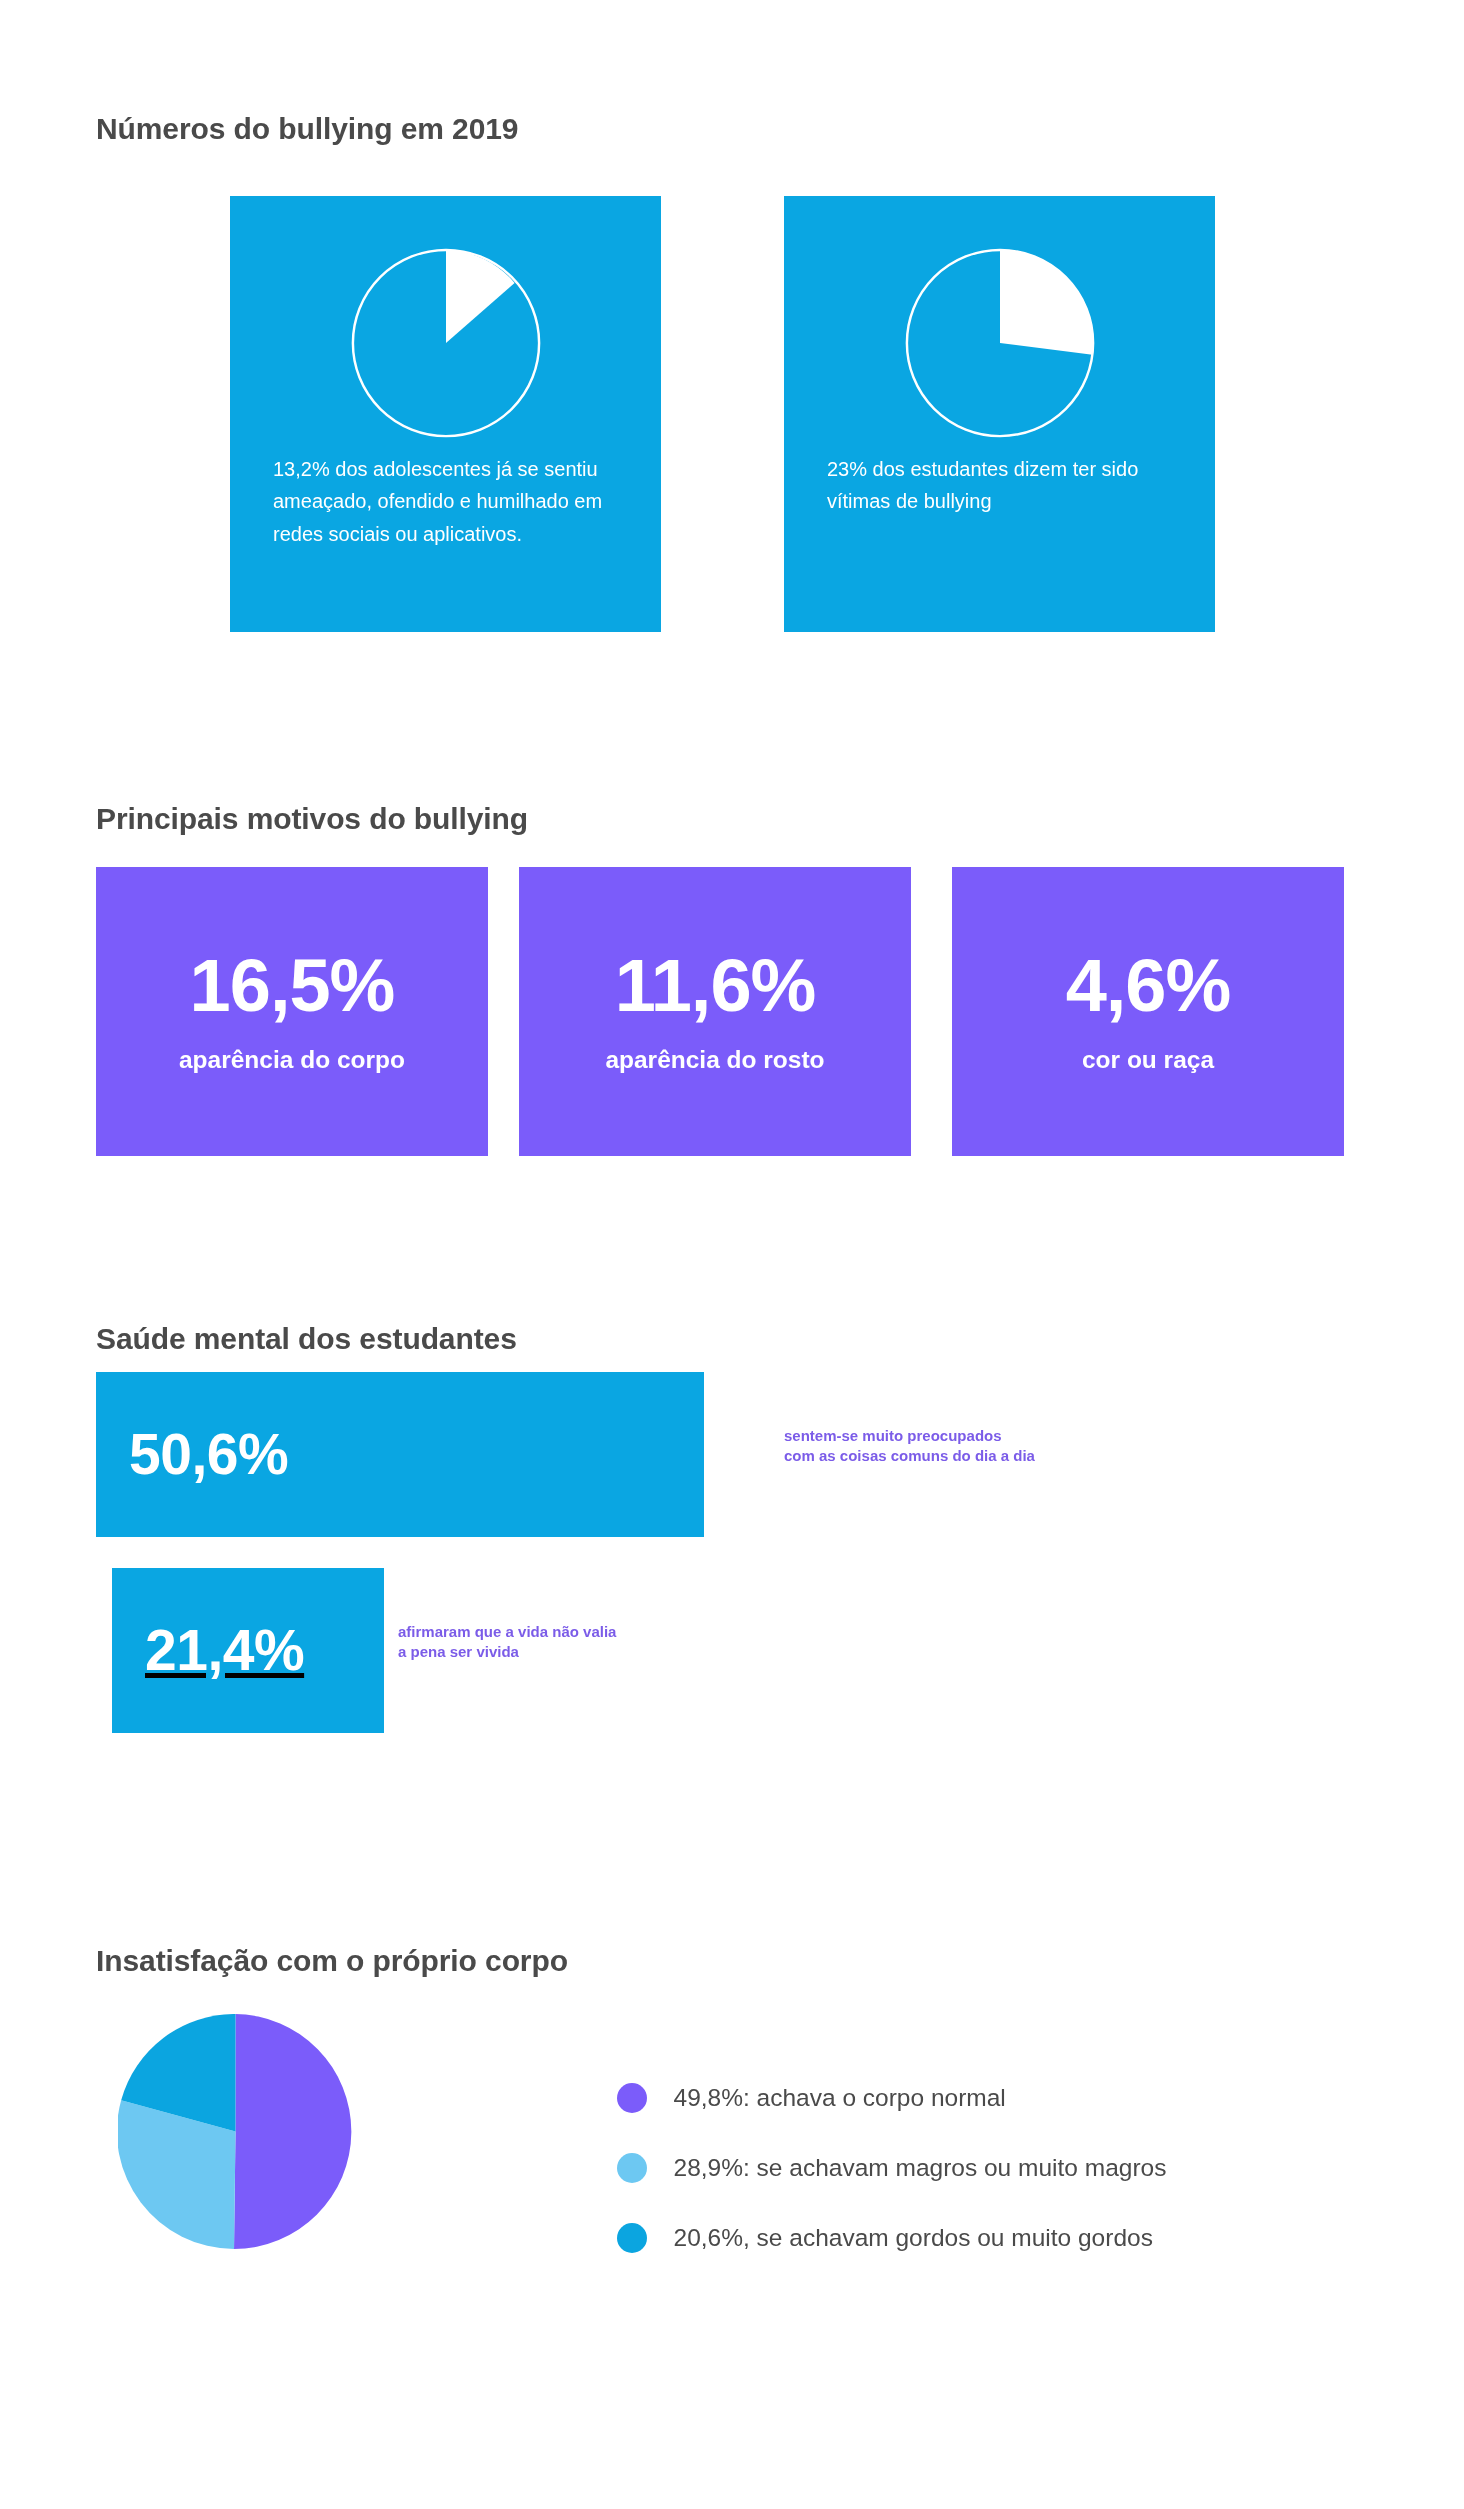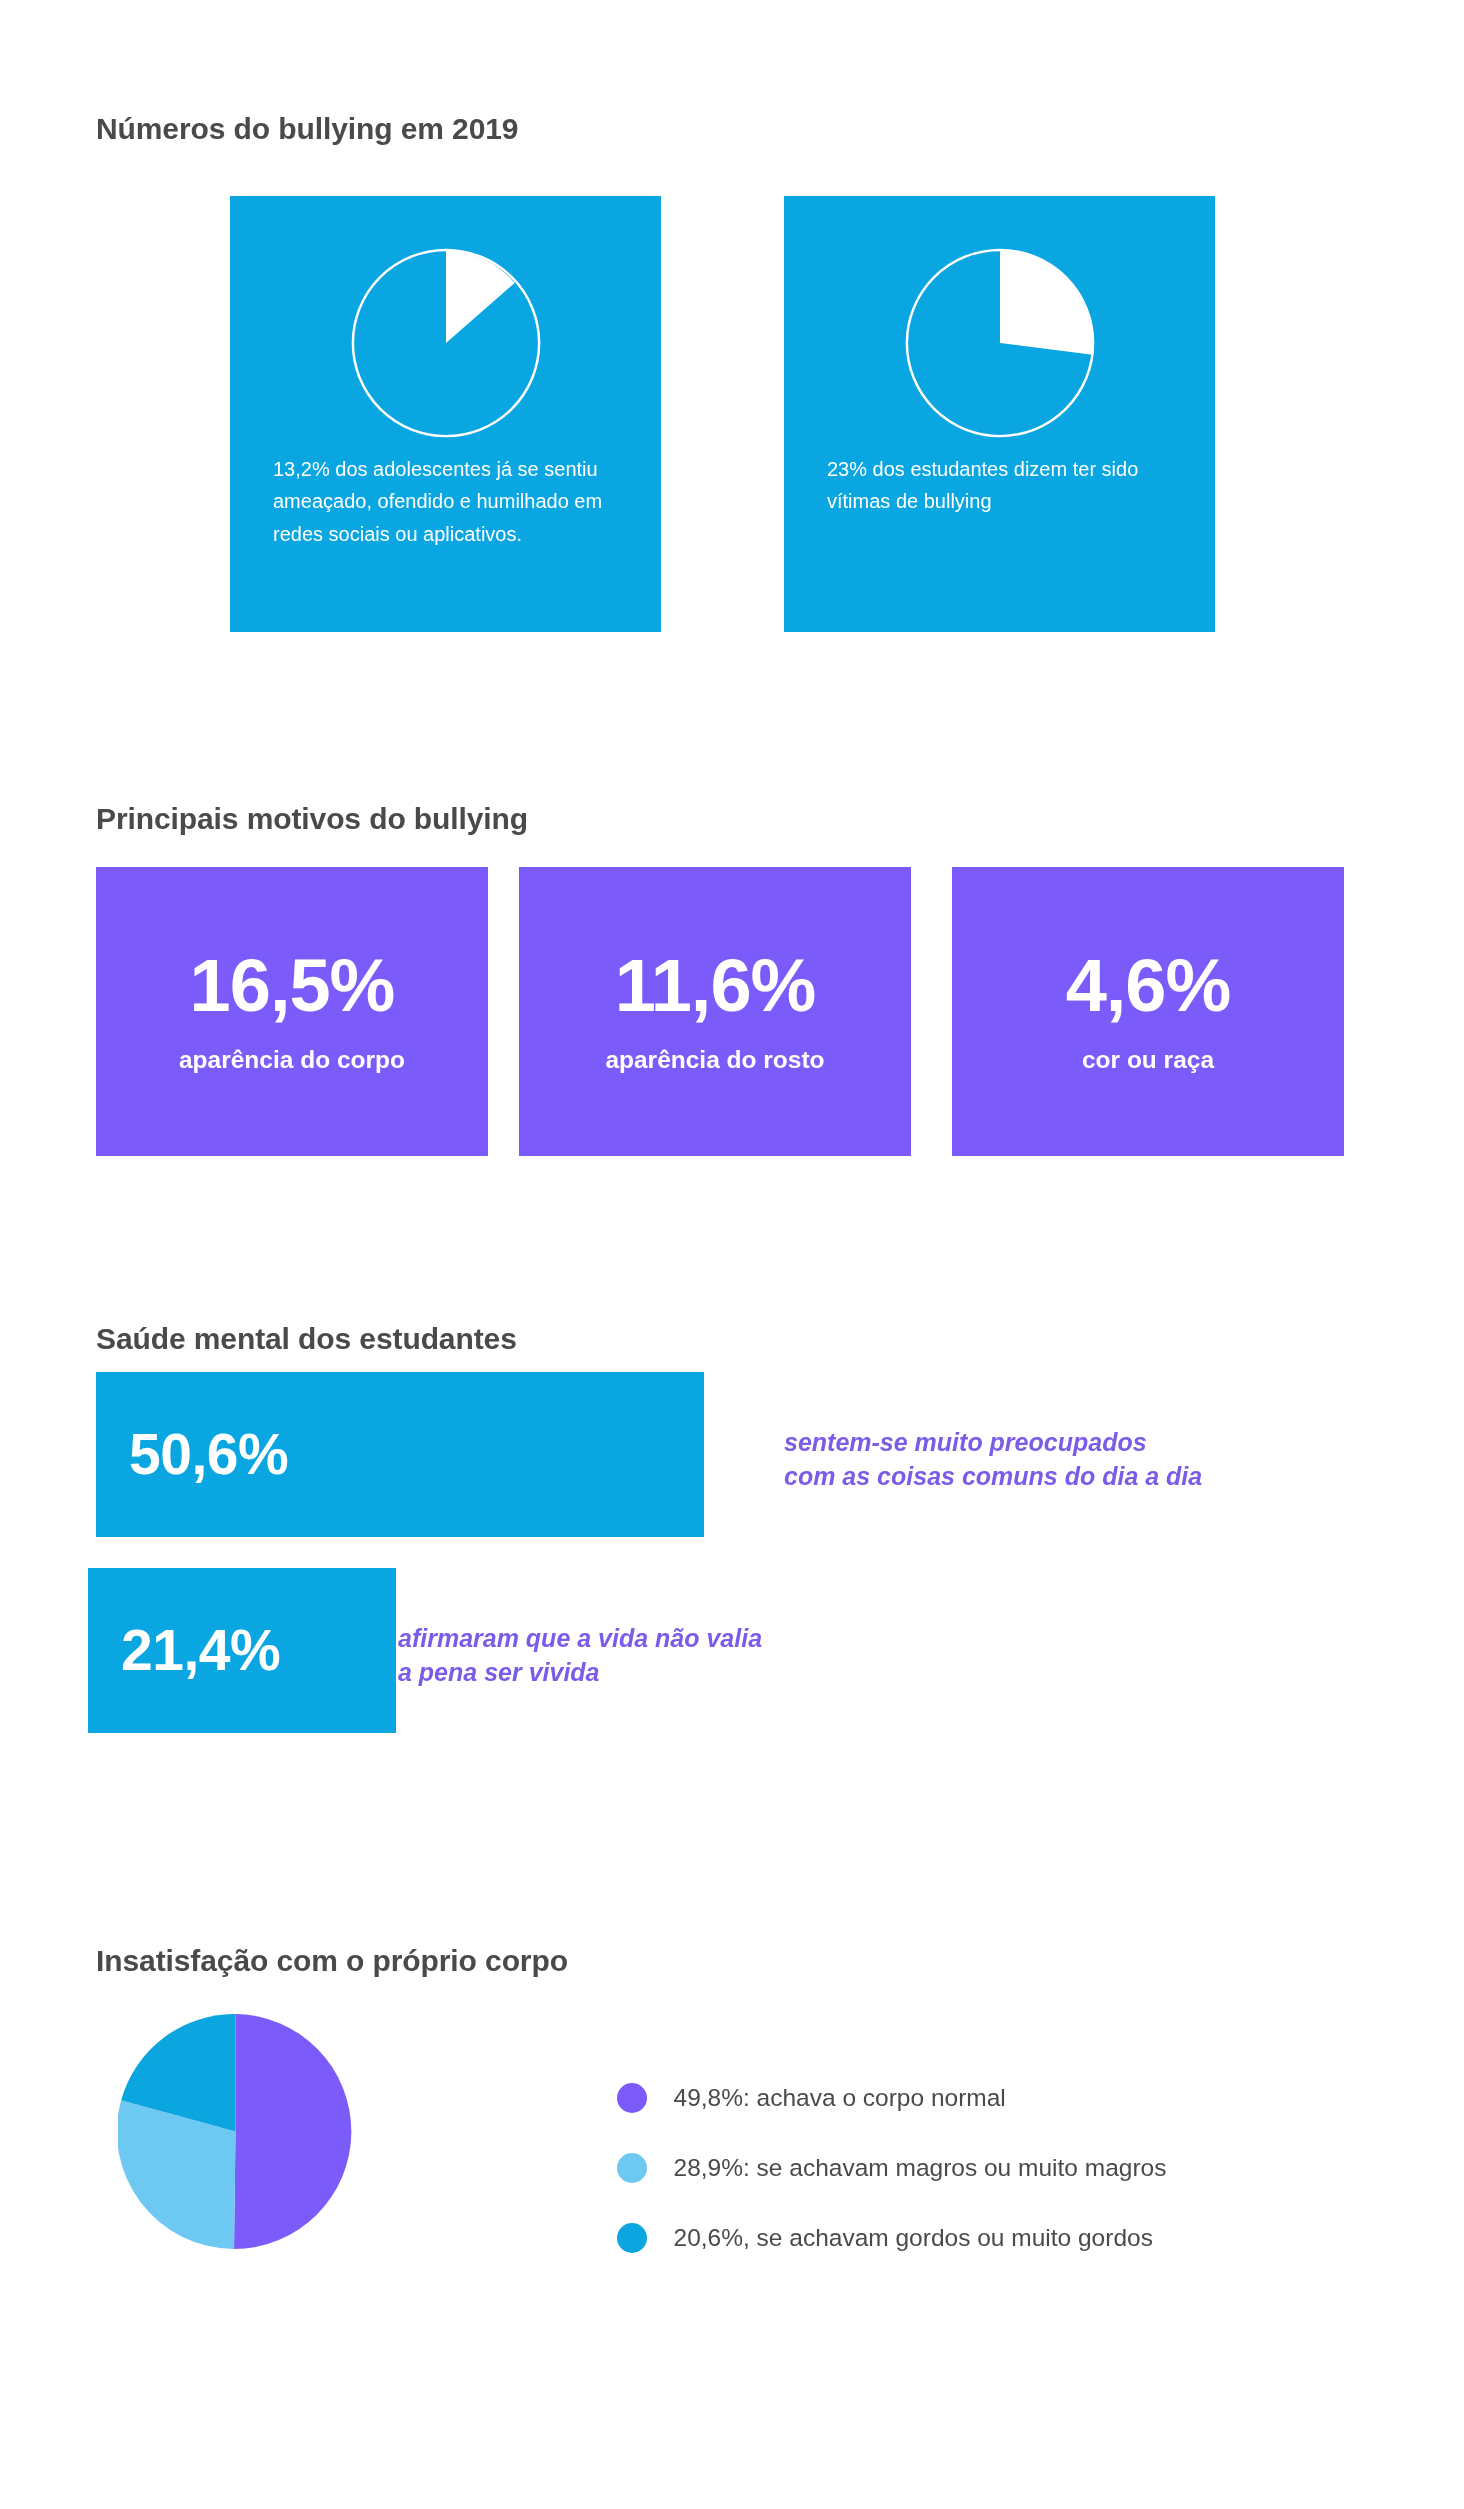--- a/index.html
+++ b/index.html
@@ -104,30 +104,29 @@
     color:#ffffff;
     font-size:57px;
     font-weight:700;
     line-height:1;
     padding-left:33px;
     letter-spacing:-0.5px;
   }
   .bar-label {
     position:absolute;
     color:#7B5CE8;
-    font-size:25px;
+    font-size:15px;
     font-weight:700;
     line-height:1.35;
-    font-style:italic;
   }
 
   .bar-row1 .bar { left:96px; top:0; width:608px; height:165px; }
   .bar-row1 .bar-label { left:784px; top:54px; }
 
-  .bar-row2 .bar { left:88px; top:196px; width:308px; height:165px; }
+  .bar-row2 .bar { left:112px; top:196px; width:272px; height:165px;text-decoration:underline; }
   .bar-row2 .bar-label { left:398px; top:250px; }
 
   
   .sec4 { position:relative; }
   .sec4 .section-title { position:absolute; left:96px; top:1916px; }
 
   .pie4-wrap { position:absolute; left:118px; top:2014px; }
 
   .legend {
     position:absolute;

